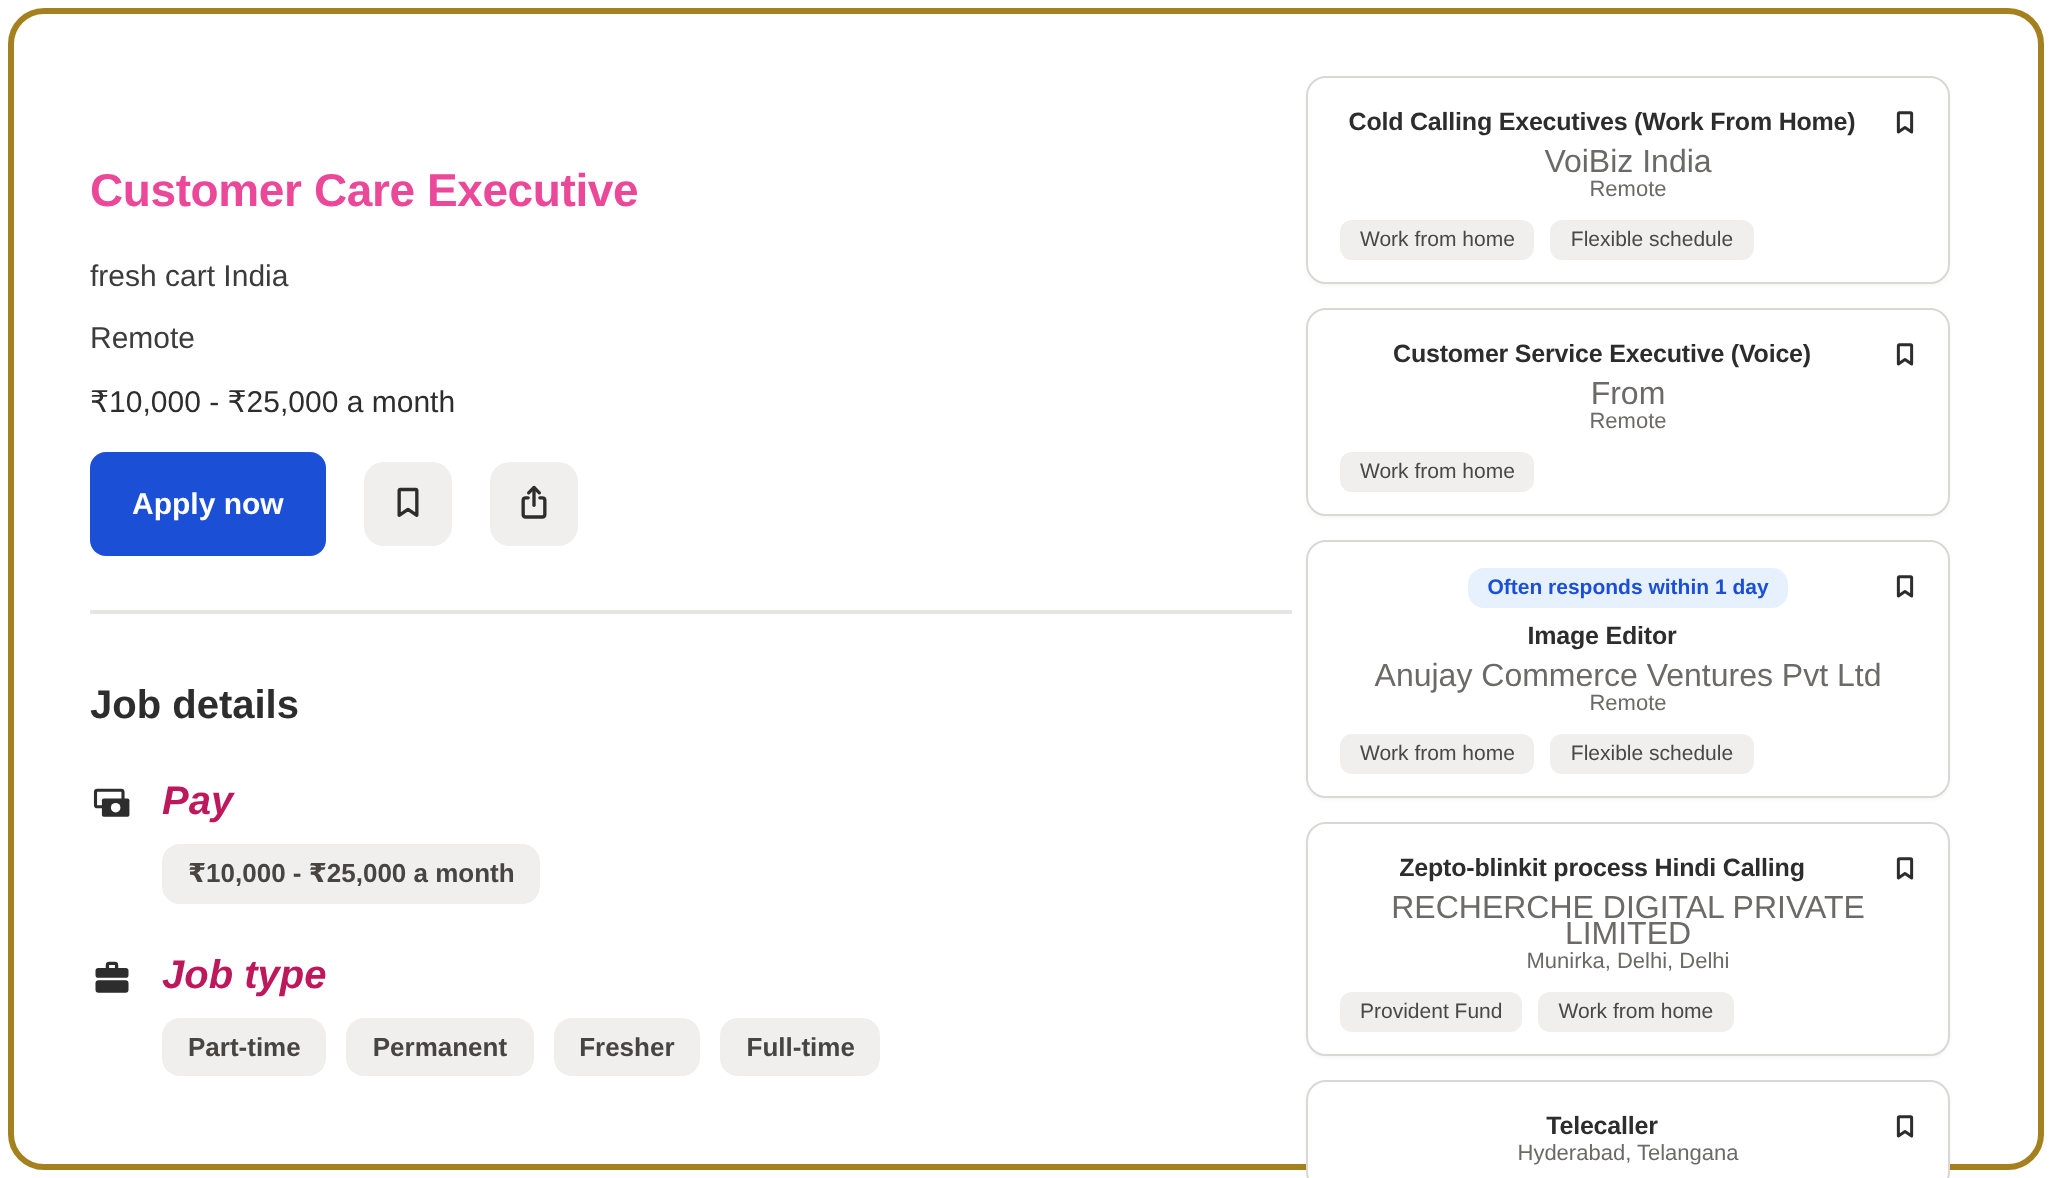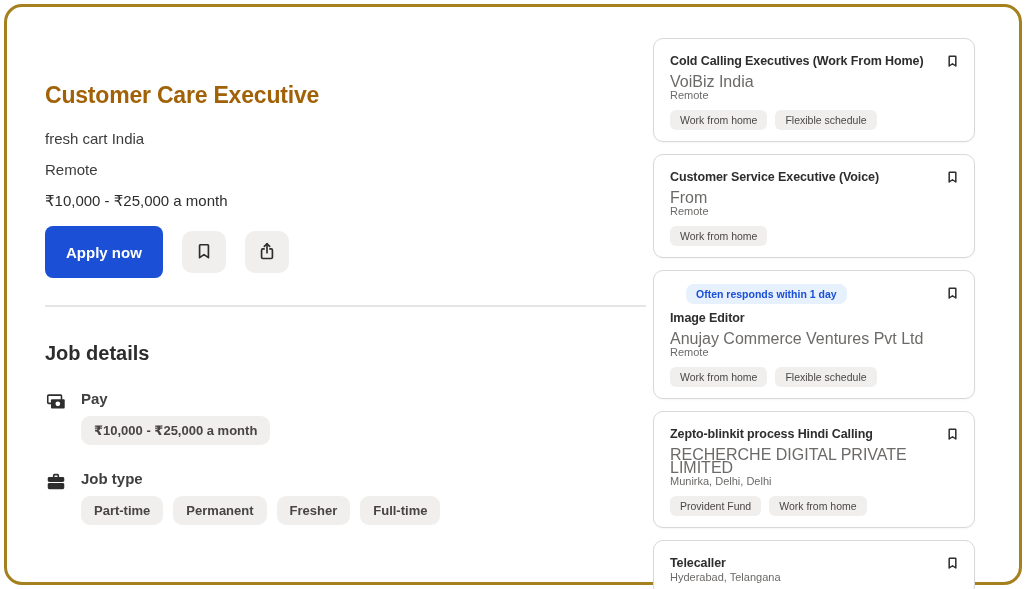--- a/index.html
+++ b/index.html
@@ -22,21 +22,21 @@
   
   .main-panel {
     position: absolute;
     left: 45px;
     top: 82px;
     width: 601px;
   }
   .job-title {
     font-size: 23px;
     font-weight: bold;
-    color: #a16207;
+    color: #ec4899;
     letter-spacing: -0.2px;
   }
   .job-company  { margin-top: 21px; font-size: 15px; color: #3c3c3c; }
   .job-location { margin-top: 14px; font-size: 15px; color: #3c3c3c; }
   .job-salary   { margin-top: 14px; font-size: 15px; color: #2d2d2d; }
   .actions {
     margin-top: 16px;
     display: flex;
     align-items: center;
     gap: 19px;
@@ -74,21 +74,21 @@
     font-weight: bold;
     color: #2d2d2d;
   }
   .jd-section {
     margin-top: 25px;
     display: grid;
     grid-template-columns: 36px 1fr;
     align-items: start;
   }
   .jd-icon { padding-top: 1px; }
-  .jd-label { font-size: 15px; font-weight: bold; color: #404040; }
+  .jd-label { font-size: 20px; font-weight: bold; color: #be185d; font-style: italic; }
   .pill-row {
     margin-top: 9px;
     display: flex;
     gap: 10px;
     flex-wrap: wrap;
   }
   .pill {
     background: #f0efed;
     border-radius: 9px;
     padding: 7px 13px;
@@ -106,20 +106,21 @@
   }
   .job-card {
     position: relative;
     background: #ffffff;
     border: 1px solid #dad8d5;
     border-radius: 10px;
     padding: 11px 16px 11px;
     margin-bottom: 12px;
     box-shadow: 0 1px 2px rgba(0,0,0,0.04);
     cursor: pointer;
+    text-align: center;
   }
   .card-bookmark {
     position: absolute;
     top: 11px;
     right: 12px;
     background: none;
     border: none;
     padding: 2px;
     cursor: pointer;
   }

